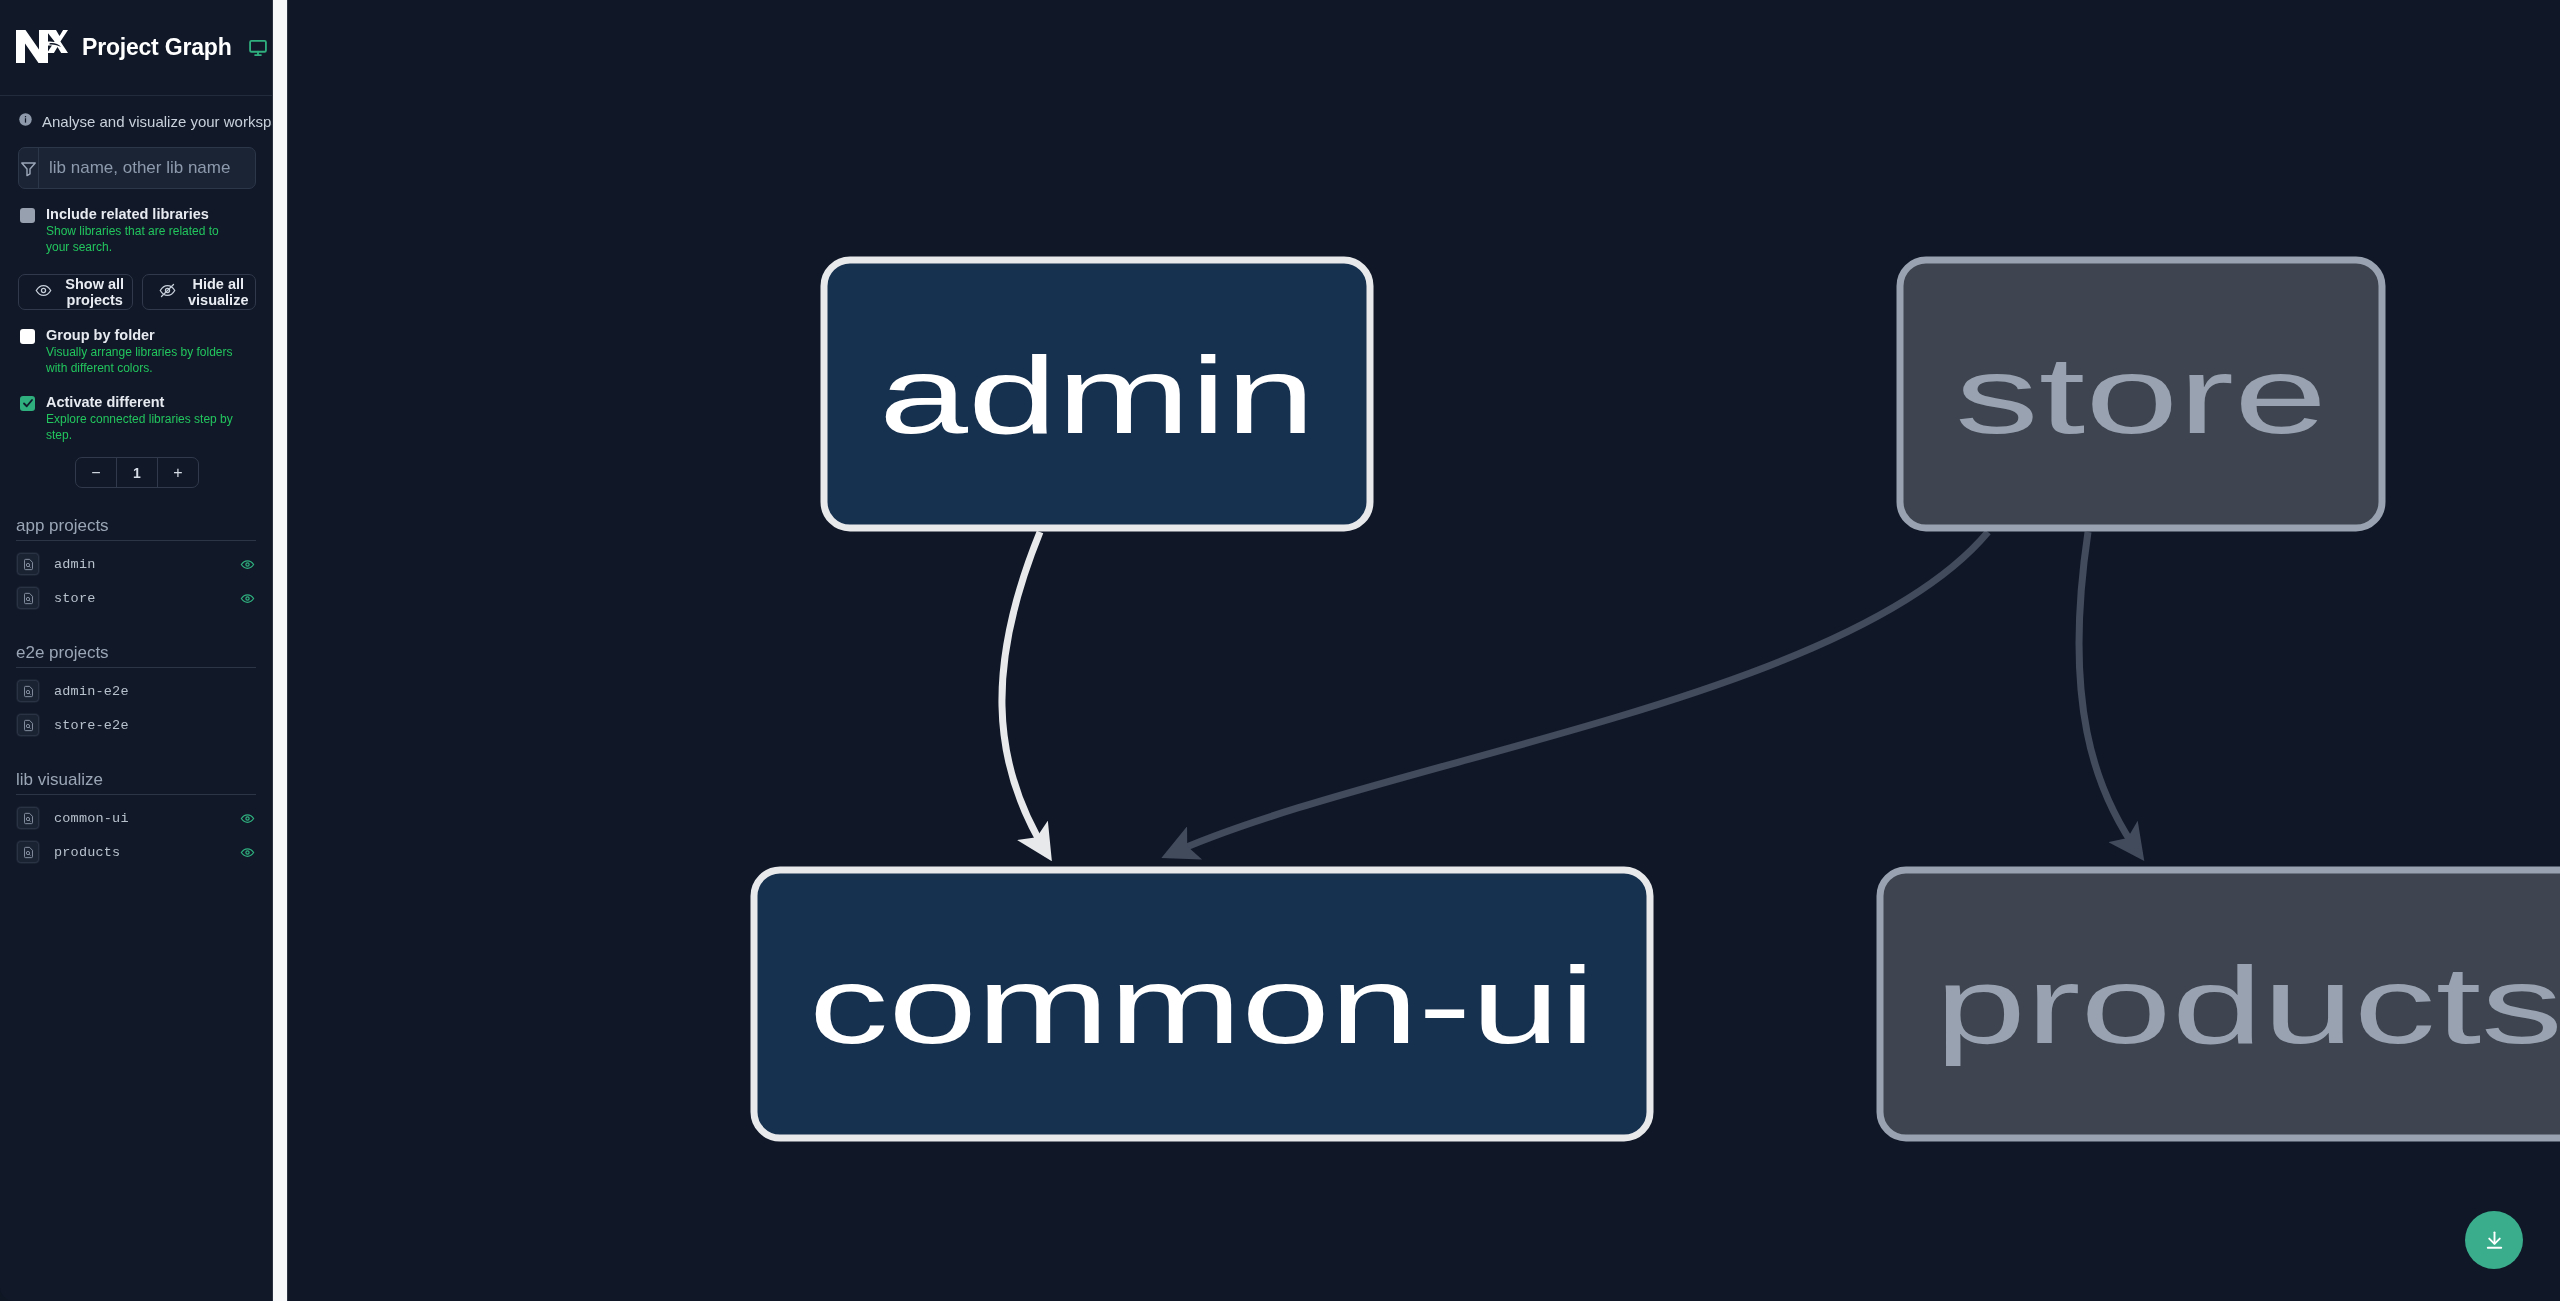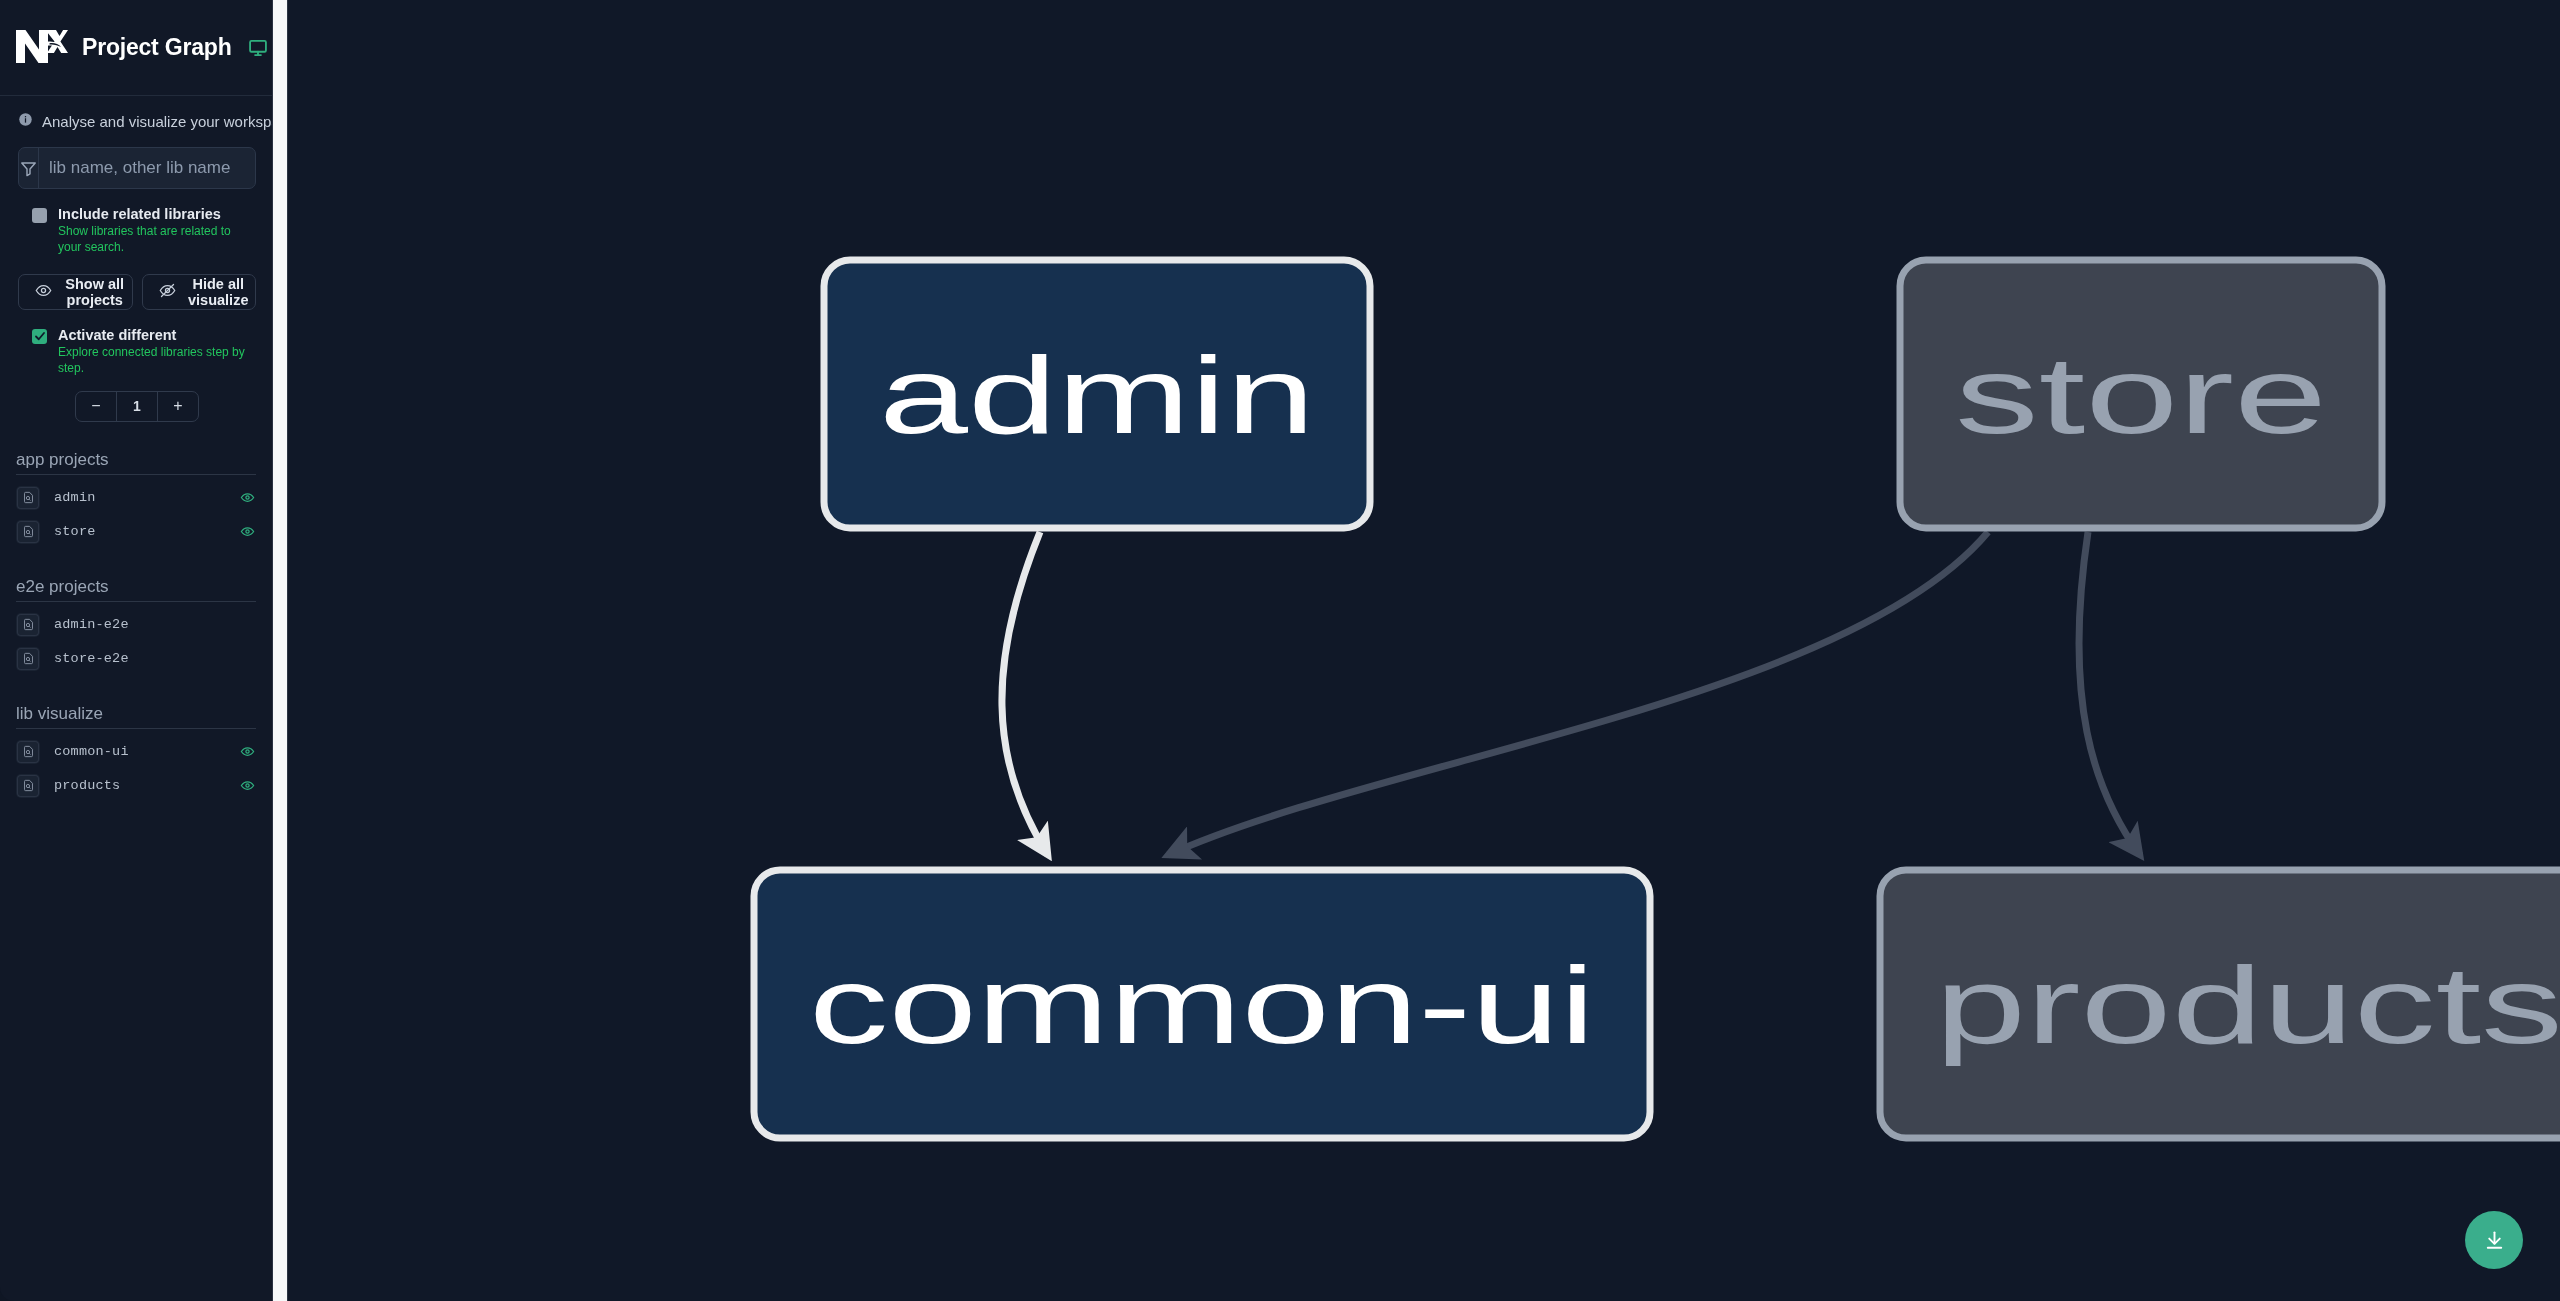--- a/index.html
+++ b/index.html
@@ -104,21 +104,21 @@
     color: #86efac;
     font-size: 17px;
     font-family: "Liberation Sans", sans-serif;
     padding: 0 10px;
   }
   .sb-search input::placeholder { color: #8d9aad; }
 
   
   .chk-row {
     display: flex;
-    padding: 16px 16px 0 32px;
+    padding: 16px 16px 0 20px;
     gap: 11px;
   }
   .chk-box {
     width: 15px; height: 15px;
     border-radius: 3px;
     flex: 0 0 auto;
     margin-top: 3px;
   }
   .chk-box.unchecked-gray { background: #96a0ae; }
   .chk-box.unchecked-white { background: #ffffff; }
@@ -315,20 +315,27 @@
           <svg width="17" height="17" viewBox="0 0 24 24" fill="none" stroke="#c5cdd9" stroke-width="1.8">
             <path d="M1.8 12 S5.8 5 12 5 s10.2 7 10.2 7 -4 7 -10.2 7 S1.8 12 1.8 12Z"></path>
             <circle cx="12" cy="12" r="2.9"></circle>
             <line x1="3.5" y1="20.5" x2="20.5" y2="3.5" stroke-linecap="round"></line>
           </svg>
         </span>
         <span>Hide all visualize</span>
       </button>
     </div>
 
+    <div class="chk-row">
+      <span class="chk-box unchecked-white"></span>
+      <div>
+        <div class="chk-label">Group by folder</div>
+        <div class="chk-desc">Visually arrange libraries by folders with different colors.</div>
+      </div>
+    </div>
 
     <div class="chk-row">
       <span class="chk-box checked">
         <svg width="12" height="12" viewBox="0 0 24 24" fill="none" stroke="#0f1b2a" stroke-width="3.6" stroke-linecap="round" stroke-linejoin="round">
           <polyline points="4,13 9.5,18.5 20,6"></polyline>
         </svg>
       </span>
       <div>
         <div class="chk-label">Activate different</div>
         <div class="chk-desc">Explore connected libraries step by step.</div>

